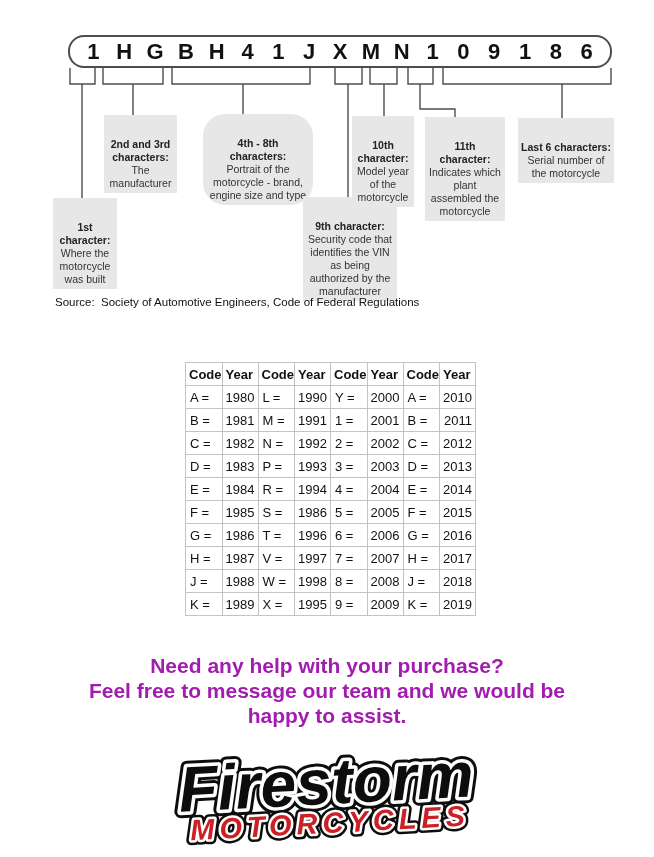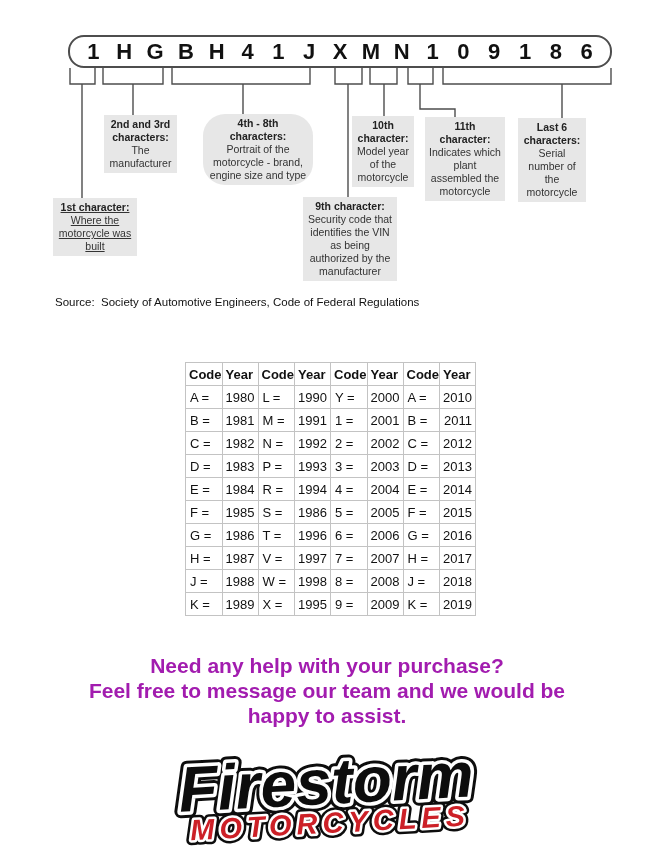--- a/index.html
+++ b/index.html
@@ -20,21 +20,21 @@
   
   .connectors{position:absolute;left:0;top:0;pointer-events:none;}
   .connectors path{fill:none;stroke:#4d4d4d;stroke-width:1.4;}
 
   
   .callout{
     position:absolute;background:#e7e7e7;color:#333;
     font-size:10.5px;line-height:13px;text-align:center;
     padding:3px 3px;box-sizing:border-box;
   }
-  .callout .callout-title{font-weight:bold;color:#222;}
+  .callout .callout-title{font-weight:bold;color:#222;margin-top:20px;}
 
   
   .source-note{
     position:absolute;left:55px;top:296px;font-size:11.5px;color:#111;
     white-space:pre;
   }
 
   
   .year-table{
     position:absolute;left:185px;top:362px;border-collapse:collapse;
@@ -90,21 +90,21 @@
   <svg class="connectors" width="654" height="330" viewBox="0 0 654 330">
     <path d="M70,68 V84 H95 V68 M82,84 V198"></path>
     <path d="M103,68 V84 H163 V68 M133,84 V115"></path>
     <path d="M172,68 V84 H310 V68 M243,84 V114"></path>
     <path d="M335,68 V84 H362 V68 M348,84 V197"></path>
     <path d="M370,68 V84 H397 V68 M384,84 V116"></path>
     <path d="M408,68 V84 H433 V68 M420,84 V109 H455 V117"></path>
     <path d="M443,68 V84 H611 V68 M562,84 V118"></path>
   </svg>
 
-  <div class="callout" style="left:53px;top:198px;width:84px;text-decoration:underline;">
+  <div class="callout" style="left:53px;top:198px;width:64px;">
     <div class="callout-title">1st character:</div>
     <div class="callout-body">Where the motorcycle was built</div>
   </div>
 
   <div class="callout" style="left:104px;top:115px;width:73px;">
     <div class="callout-title">2nd and 3rd characters:</div>
     <div class="callout-body">The manufacturer</div>
   </div>
 
   <div class="callout" style="left:203px;top:114px;width:110px;padding:3px 5px;border-radius:22px;">
@@ -120,21 +120,21 @@
   <div class="callout" style="left:352px;top:116px;width:62px;">
     <div class="callout-title">10th character:</div>
     <div class="callout-body">Model year of the motorcycle</div>
   </div>
 
   <div class="callout" style="left:425px;top:117px;width:80px;">
     <div class="callout-title">11th character:</div>
     <div class="callout-body">Indicates which plant assembled the motorcycle</div>
   </div>
 
-  <div class="callout" style="left:518px;top:118px;width:68px;">
+  <div class="callout" style="left:518px;top:118px;width:96px;">
     <div class="callout-title">Last 6 characters:</div>
     <div class="callout-body">Serial number of the motorcycle</div>
   </div>
 
   <div class="source-note">Source:  Society of Automotive Engineers, Code of Federal Regulations</div>
 
   <table class="year-table">
     <thead>
       <tr>
           <th>Code</th>

